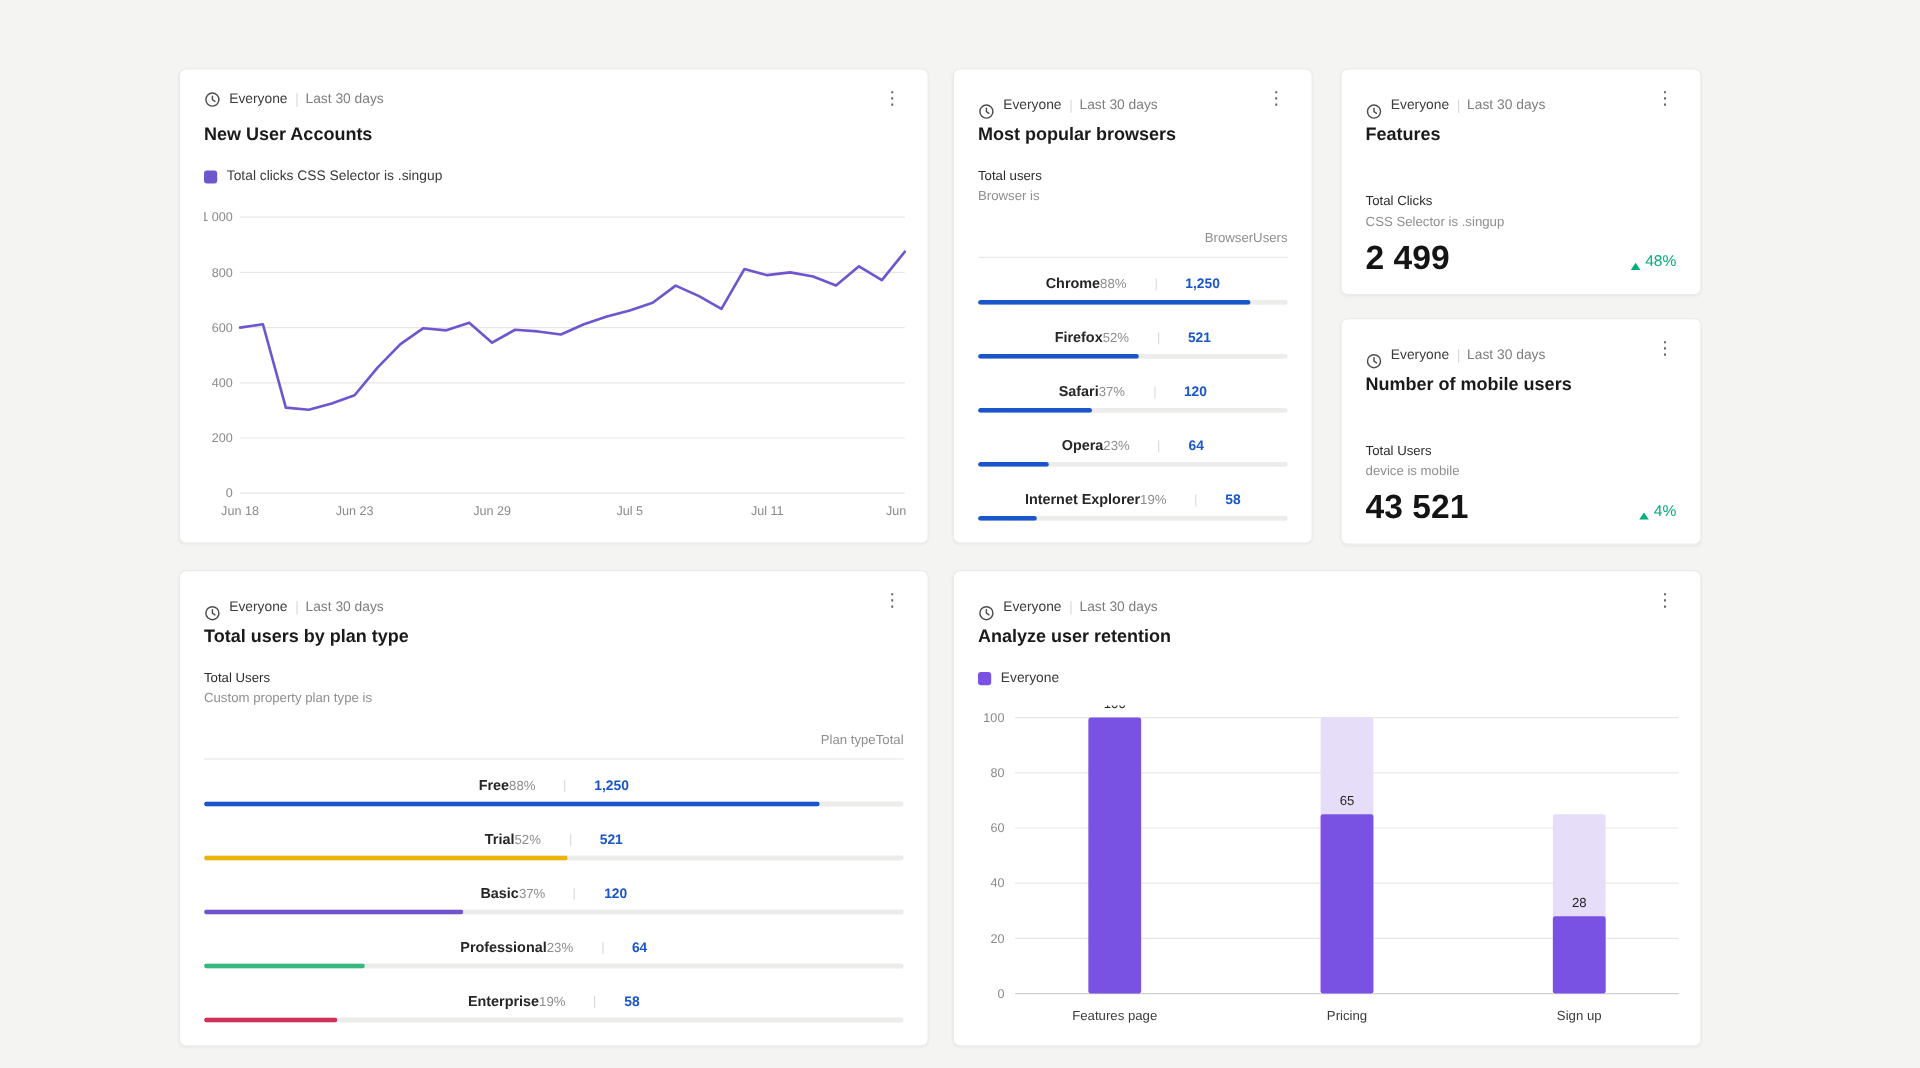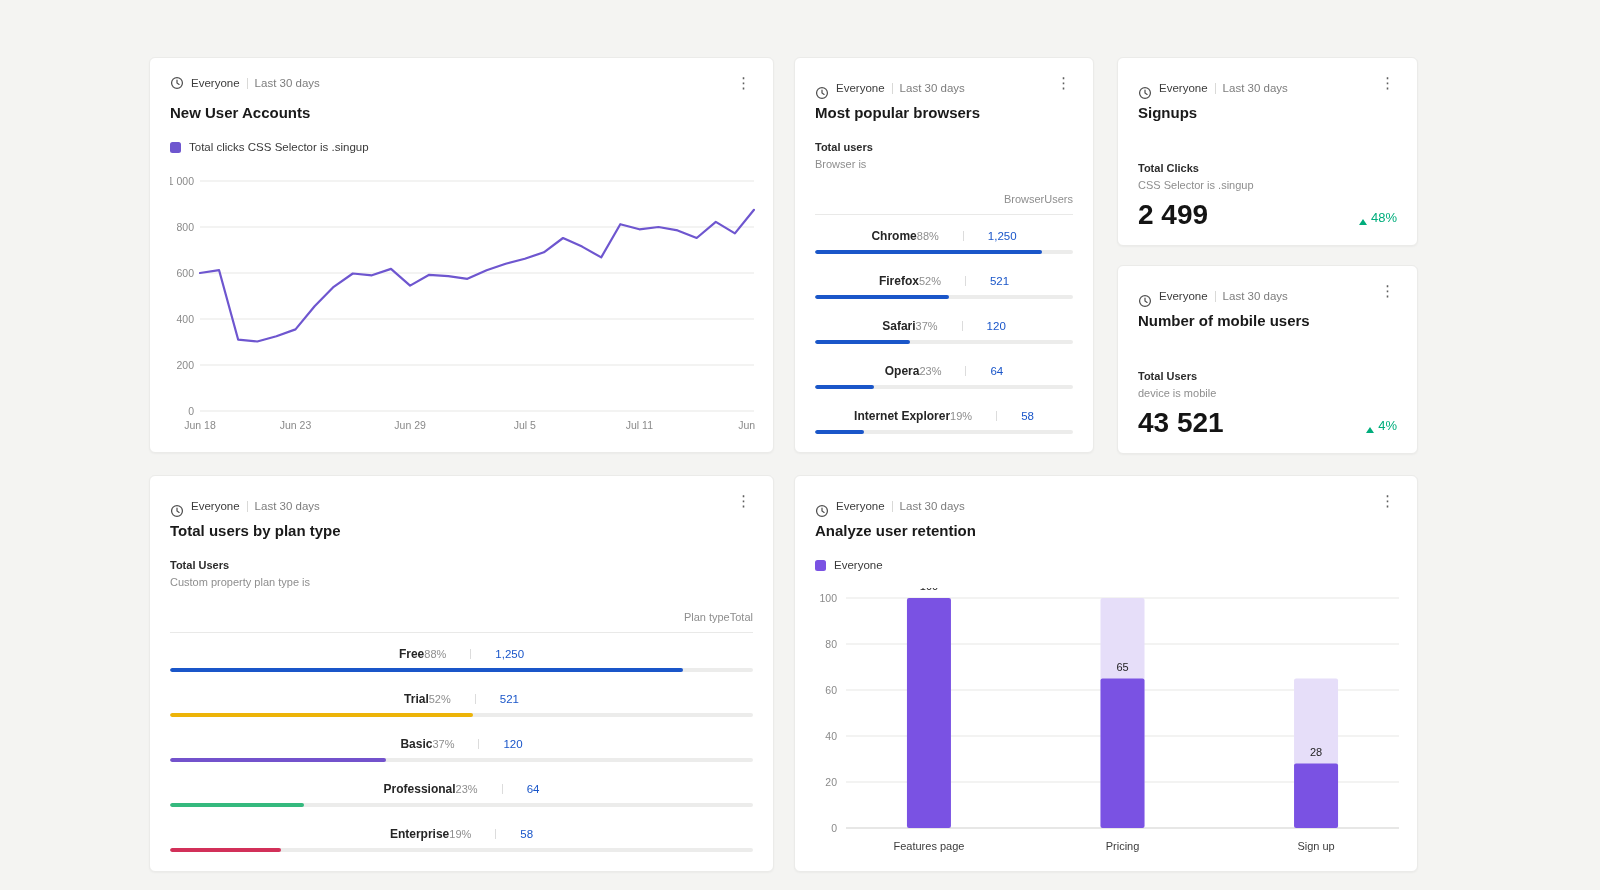--- a/index.html
+++ b/index.html
@@ -20,32 +20,32 @@
   .vbar{width:1px;height:11px;background:#d9d9d7}
   .kebab{background:none;border:none;font-size:15px;line-height:14px;color:#5f5f5f;cursor:pointer;padding:0 2px}
 
   .card-title{font-size:15px;font-weight:700;color:#1a1a1a;margin-top:15px;line-height:15px}
 
   .legend{display:flex;align-items:flex-end;gap:8px;margin-top:21px;height:12px}
   .legend-swatch{width:11px;height:11px;border-radius:2.5px;display:inline-block}
   .legend-text{font-size:11.5px;color:#3a3a3a}
 
   .metric-block{margin-top:20px}
-  .metric{font-size:11px;font-weight:700;color:#2b2b2b;line-height:14px}
+  .metric{font-size:11px;font-weight:400;color:#2b2b2b;line-height:14px}
   .filter{font-size:11px;color:#8e8e8e;margin-top:3px;line-height:14px}
 
   .col-head{display:flex;justify-content:flex-end;margin-top:22px;padding-bottom:9px;border-bottom:1px solid #e9e9e8;font-size:11px;color:#8e8e8e}
   .rows{padding-top:14px}
   .bar-row{margin-bottom:20px}
   .bar-row-top{display:flex;justify-content:center;align-items:baseline;margin-bottom:7px}
   .bar-label{font-size:12px;font-weight:700;color:#262626}
   .bar-stats{display:flex;align-items:center;gap:24px}
   .pct{font-size:11px;color:#8e8e8e}
   .vsep{width:1px;height:10px;background:#dcdcdc}
-  .val{font-size:11.5px;font-weight:400;color:var(--blue,#1a56c9)}
+  .val{font-size:11.5px;font-weight:700;color:var(--blue,#1a56c9)}
   .track{height:4px;background:#ececeb;border-radius:2px;overflow:hidden}
   .fill{height:100%;border-radius:2px}
 
   .kpi-row{display:flex;justify-content:space-between;align-items:flex-end;margin-top:8px}
   .kpi-value{font-size:28px;font-weight:700;color:#141414;line-height:30px}
   .kpi-delta{display:flex;align-items:flex-end;gap:4px;color:var(--green,#00ad7c);font-size:13px;margin-bottom:5px}
   .tri-up{width:0;height:0;border-left:4px solid transparent;border-right:4px solid transparent;border-bottom:6px solid var(--green,#00ad7c)}
 
   svg{display:block;font-family:inherit;margin-top:10px}
   #bar-svg{margin-top:17px}
@@ -195,21 +195,21 @@
       <svg width="14" height="14" viewBox="0 0 16 16">
         <circle cx="8" cy="8" r="6.2" fill="none" stroke="#4e4e4e" stroke-width="1.4"></circle>
         <path d="M8 4.8 V8 L10.4 9.6" fill="none" stroke="#4e4e4e" stroke-width="1.4" stroke-linecap="round"></path>
       </svg>
       <span class="scope-label">Everyone</span>
       <span class="vbar"></span>
       <span class="range-label">Last 30 days</span>
     </div>
     <button class="kebab">⋮</button>
   </header>
-  <h2 class="card-title">Signups</h2>
+  <h2 class="card-title">Features</h2>
   <div class="metric-block" style="margin-top:41px">
     <div class="metric">Total Clicks</div>
     <div class="filter">CSS Selector is .singup</div>
   </div>
   <div class="kpi-row">
     <span class="kpi-value">2 499</span>
     <span class="kpi-delta">
       <span class="tri-up"></span>
       <span>48%</span>
     </span>

